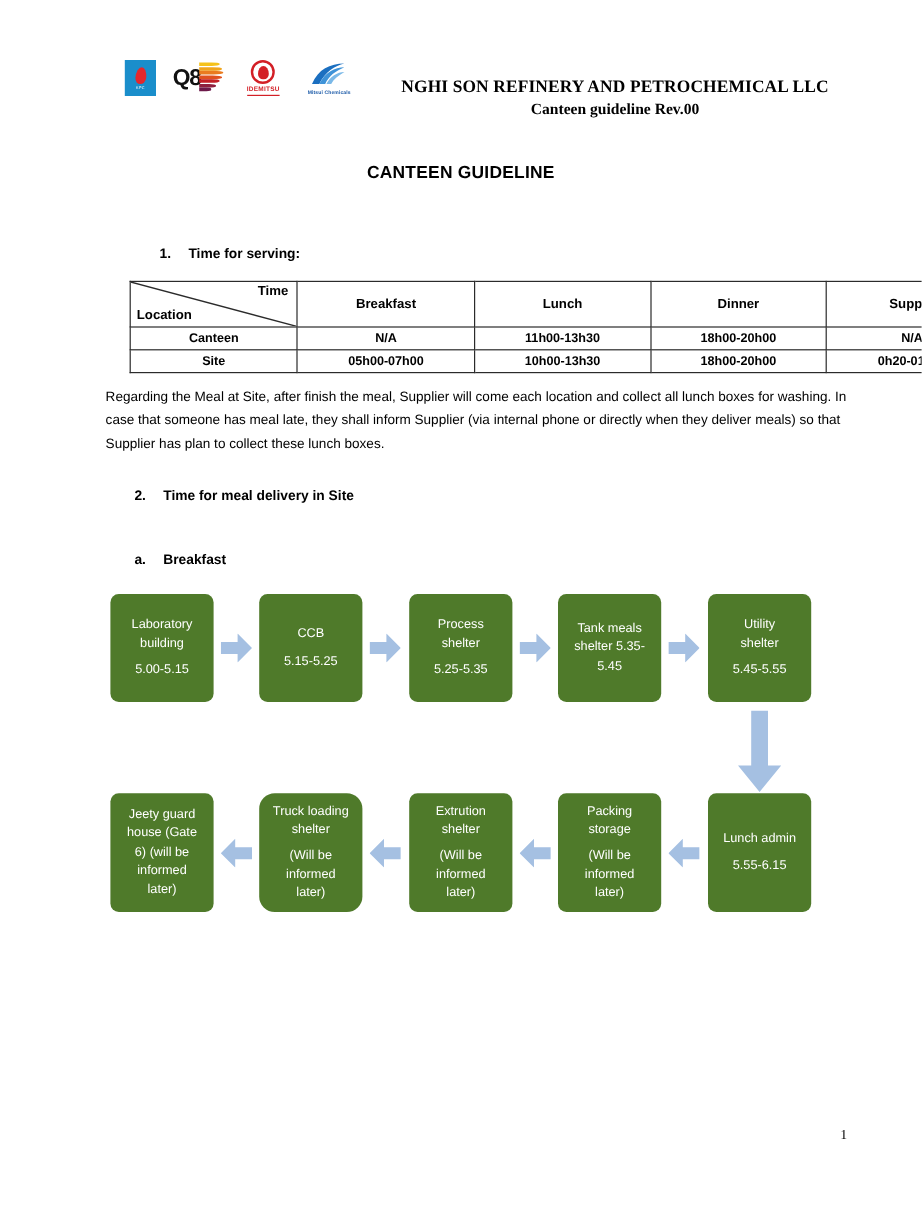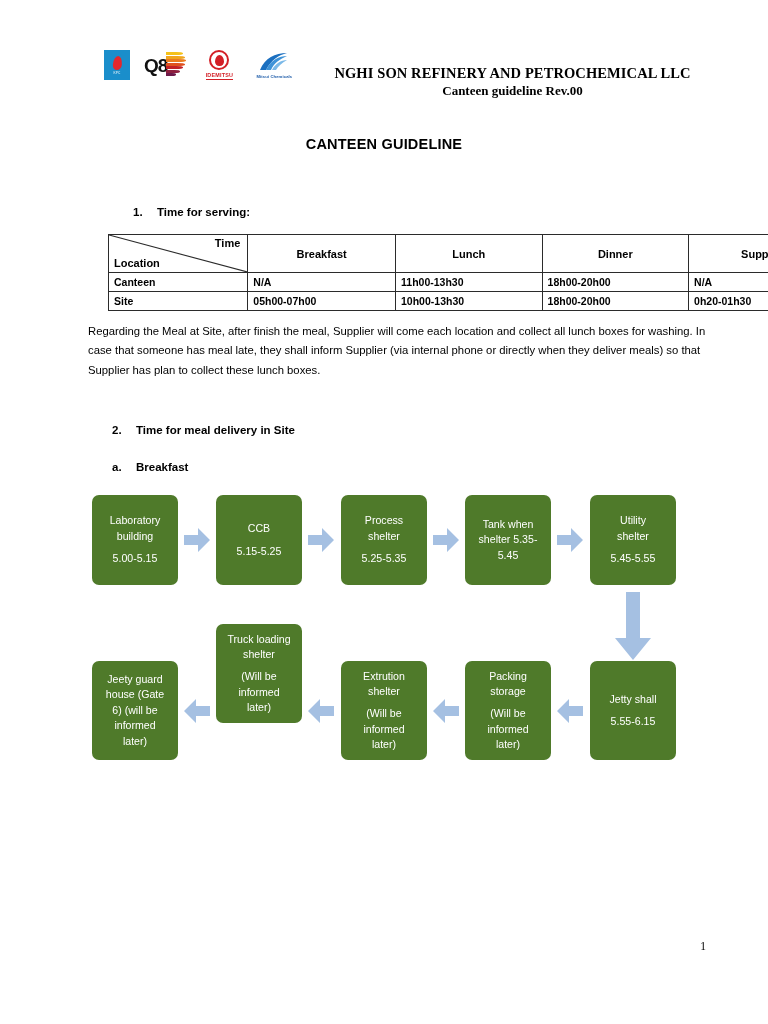--- a/index.html
+++ b/index.html
@@ -111,42 +111,42 @@
 
   
   .heading {
     position:absolute;
     font-size:11.5px; font-weight:bold;
     font-family:"Liberation Sans", sans-serif;
     white-space:nowrap;
   }
   .heading .num { display:inline-block; width:24px; }
   #h-serving  { left:112px; top:206px;margin-left:21px; }
-  #h-delivery { left:112px; top:424px; }
+  #h-delivery { left:112px; top:408px; }
   #h-breakfast{ left:112px; top:461px; }
 
   
   .serving-table {
     position:absolute; left:88px; top:234px;
     width:724px;
     border-collapse:collapse;
     font-size:10.5px;
     font-family:"Liberation Sans", sans-serif;
     margin-left:20px;
   }
   .serving-table td, .serving-table th {
     border:1.3px solid #2b2b2b;
     padding:2px 5px;
     vertical-align:middle;
     font-weight:bold;
   }
   .serving-table thead th {
     font-weight:bold; text-align:center; height:38px; font-size:11px;
   }
-  .serving-table tbody td { height:19px; text-align:left; }
+  .serving-table tbody td { height:19px; text-align:center; }
   .serving-table tbody td.loc { font-weight:bold; }
   .th-corner {
     position:relative; width:116px; padding:0 !important;
     overflow:hidden;
   }
   .th-corner .diag {
     position:absolute; left:0; top:0; width:100%; height:100%;
   }
   .th-corner .lbl-time {
     position:absolute; right:7px; top:2px; font-weight:bold; font-size:11px;
@@ -323,21 +323,21 @@
     <span class="l">5.25-5.35</span>
   </div>
 
   <div class="arrow-r" style="left:433px; top:528px;">
     <svg width="26" height="24" viewBox="0 0 26 24">
         <path d="M0 7 H14 V0 L26 12 L14 24 V17 H0 Z" fill="#A5C0E2"></path>
       </svg>
   </div>
 
   <div class="fbox" style="left:465px; top:495px; width:86px; height:90px;">
-    <span class="l">Tank when</span>
+    <span class="l">Tank meals</span>
     <span class="l">shelter 5.35-</span>
     <span class="l">5.45</span>
   </div>
 
   <div class="arrow-r" style="left:557px; top:528px;">
     <svg width="26" height="24" viewBox="0 0 26 24">
         <path d="M0 7 H14 V0 L26 12 L14 24 V17 H0 Z" fill="#A5C0E2"></path>
       </svg>
   </div>
 
@@ -361,21 +361,21 @@
     <span class="l">informed</span>
     <span class="l">later)</span>
   </div>
 
   <div class="arrow-l" style="left:184px; top:699px;">
     <svg width="26" height="24" viewBox="0 0 26 24">
         <path d="M26 7 H12 V0 L0 12 L12 24 V17 H26 Z" fill="#A5C0E2"></path>
       </svg>
   </div>
 
-  <div class="fbox" style="left:216px; top:624px; width:86px; height:99px;">
+  <div class="fbox" style="left:216px; top:661px; width:86px; height:99px;border-radius:13px;">
     <span class="l">Truck loading</span>
     <span class="l">shelter</span>
     <span class="gap"></span>
     <span class="l">(Will be</span>
     <span class="l">informed</span>
     <span class="l">later)</span>
   </div>
 
   <div class="arrow-l" style="left:308px; top:699px;">
     <svg width="26" height="24" viewBox="0 0 26 24">
@@ -407,20 +407,20 @@
     <span class="l">later)</span>
   </div>
 
   <div class="arrow-l" style="left:557px; top:699px;">
     <svg width="26" height="24" viewBox="0 0 26 24">
         <path d="M26 7 H12 V0 L0 12 L12 24 V17 H26 Z" fill="#A5C0E2"></path>
       </svg>
   </div>
 
   <div class="fbox" style="left:590px; top:661px; width:86px; height:99px;">
-    <span class="l">Jetty shall</span>
+    <span class="l">Lunch admin</span>
     <span class="gap"></span>
     <span class="l">5.55-6.15</span>
   </div>
 
 </div>
 
 <div class="page-number">1</div>
 
 </body></html>

